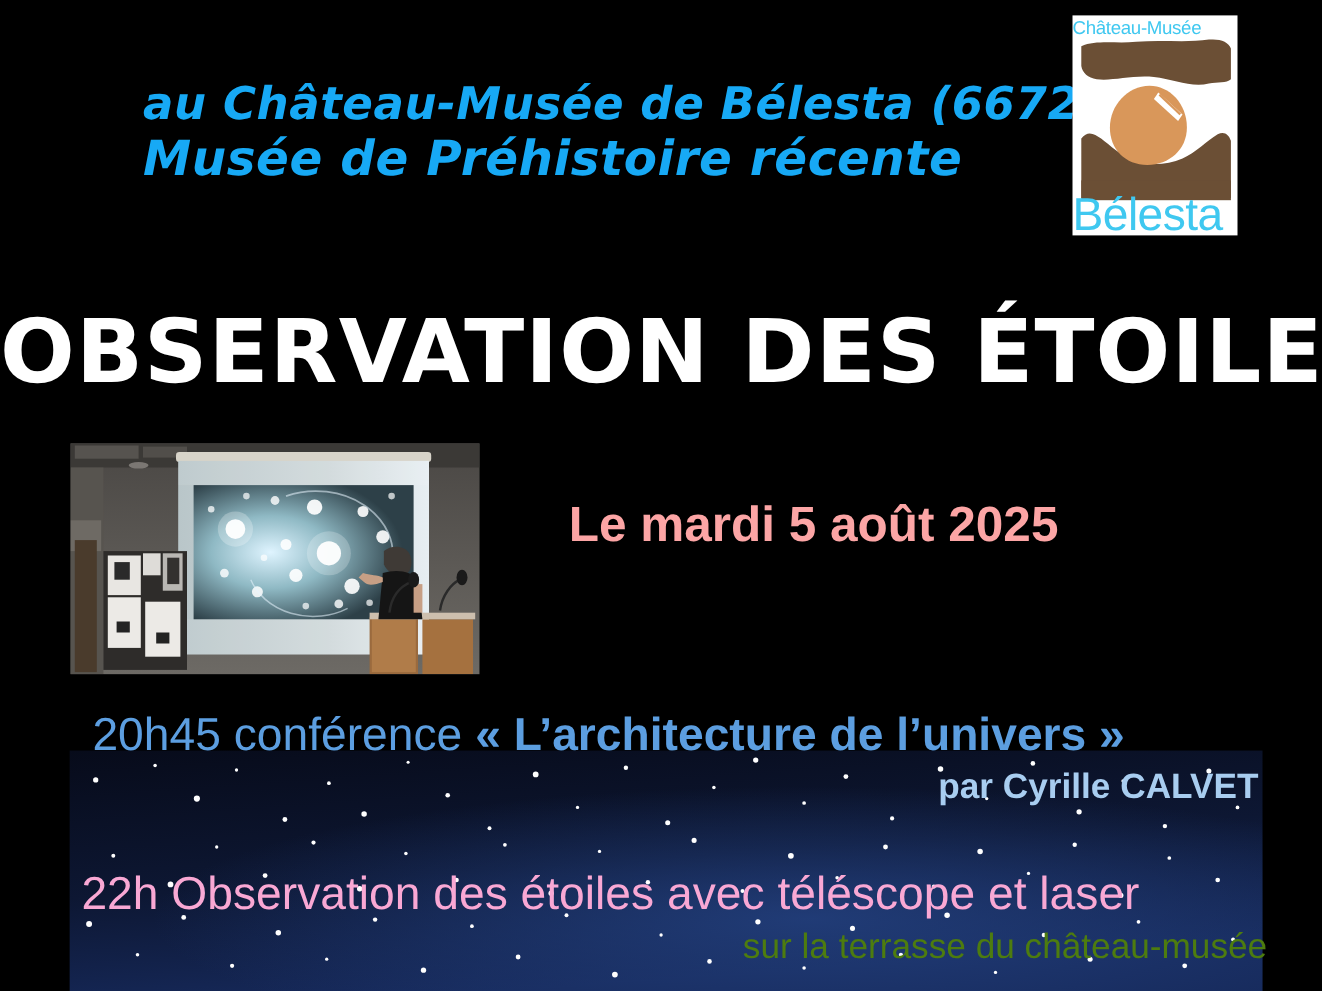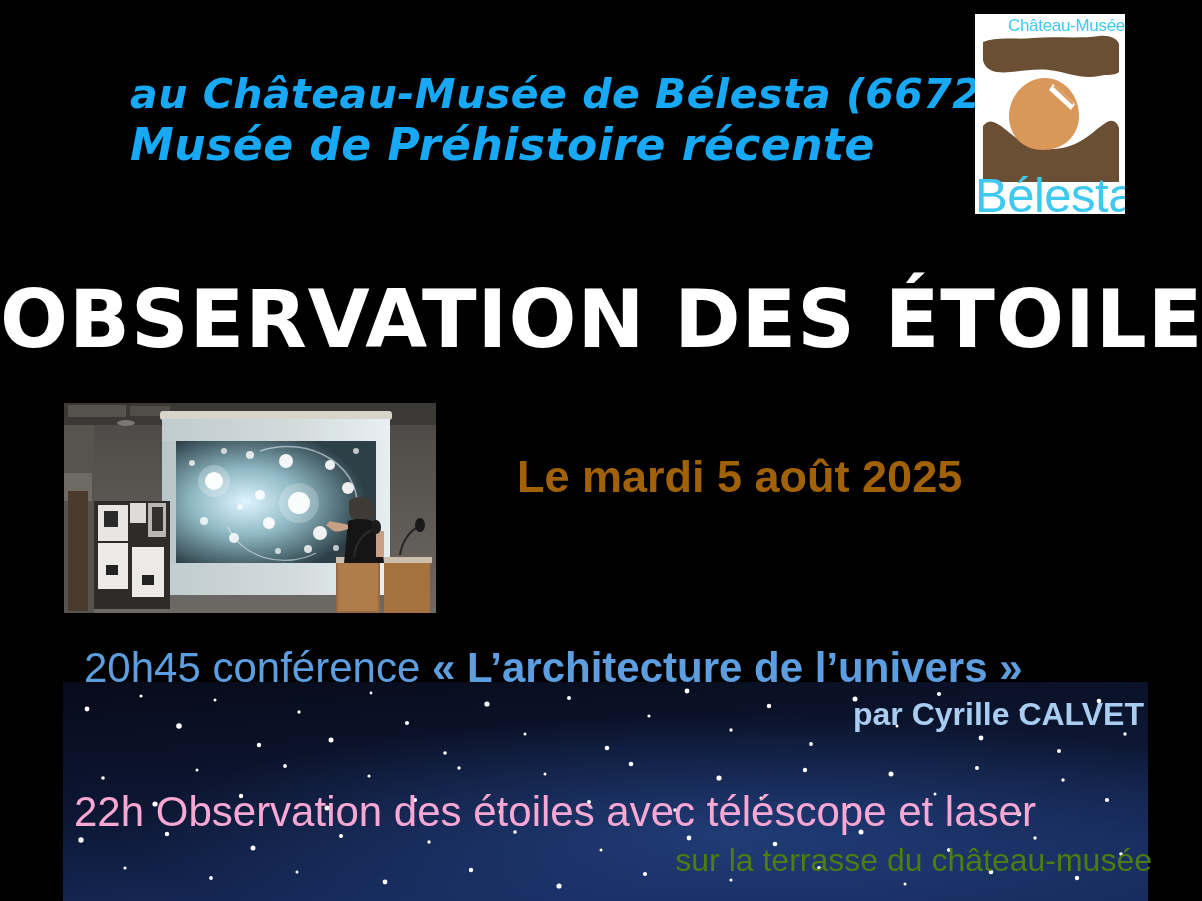--- a/index.html
+++ b/index.html
@@ -53,34 +53,34 @@
     width: 150px;
     height: 200px;
     background: #ffffff;
     overflow: hidden;
   }
   .logo-top-text,
   .logo-bottom-text {
     position: absolute;
     left: 0;
     width: 100%;
-    text-align: right;
+    text-align: left;
     color: #3fc8f0;
     font-family: "Liberation Sans", sans-serif;
     white-space: nowrap;
     z-index: 4;
   }
   .logo-top-text {
     top: 2px;
     font-size: 17px;
     letter-spacing: -0.3px;
   }
   .logo-bottom-text {
     bottom: -4px;
-    font-size: 49px;
+    font-size: 42px;
     letter-spacing: -0.5px;
     line-height: 46px;
   }
   .logo-cave {
     position: absolute;
     inset: 0;
     z-index: 1;
   }
   .logo-pot {
     position: absolute;
@@ -122,21 +122,21 @@
 
   
   .event-date {
     position: absolute;
     left: 517px;
     top: 449px;
     font-family: "Liberation Sans", sans-serif;
     font-weight: bold;
     font-size: 45px;
     line-height: 56px;
-    color: #a16207;
+    color: #fca5a5;
     white-space: nowrap;
   }
 
   
   .starfield {
     position: absolute;
     left: 63px;
     top: 682px;
     width: 1085px;
     height: 219px;

